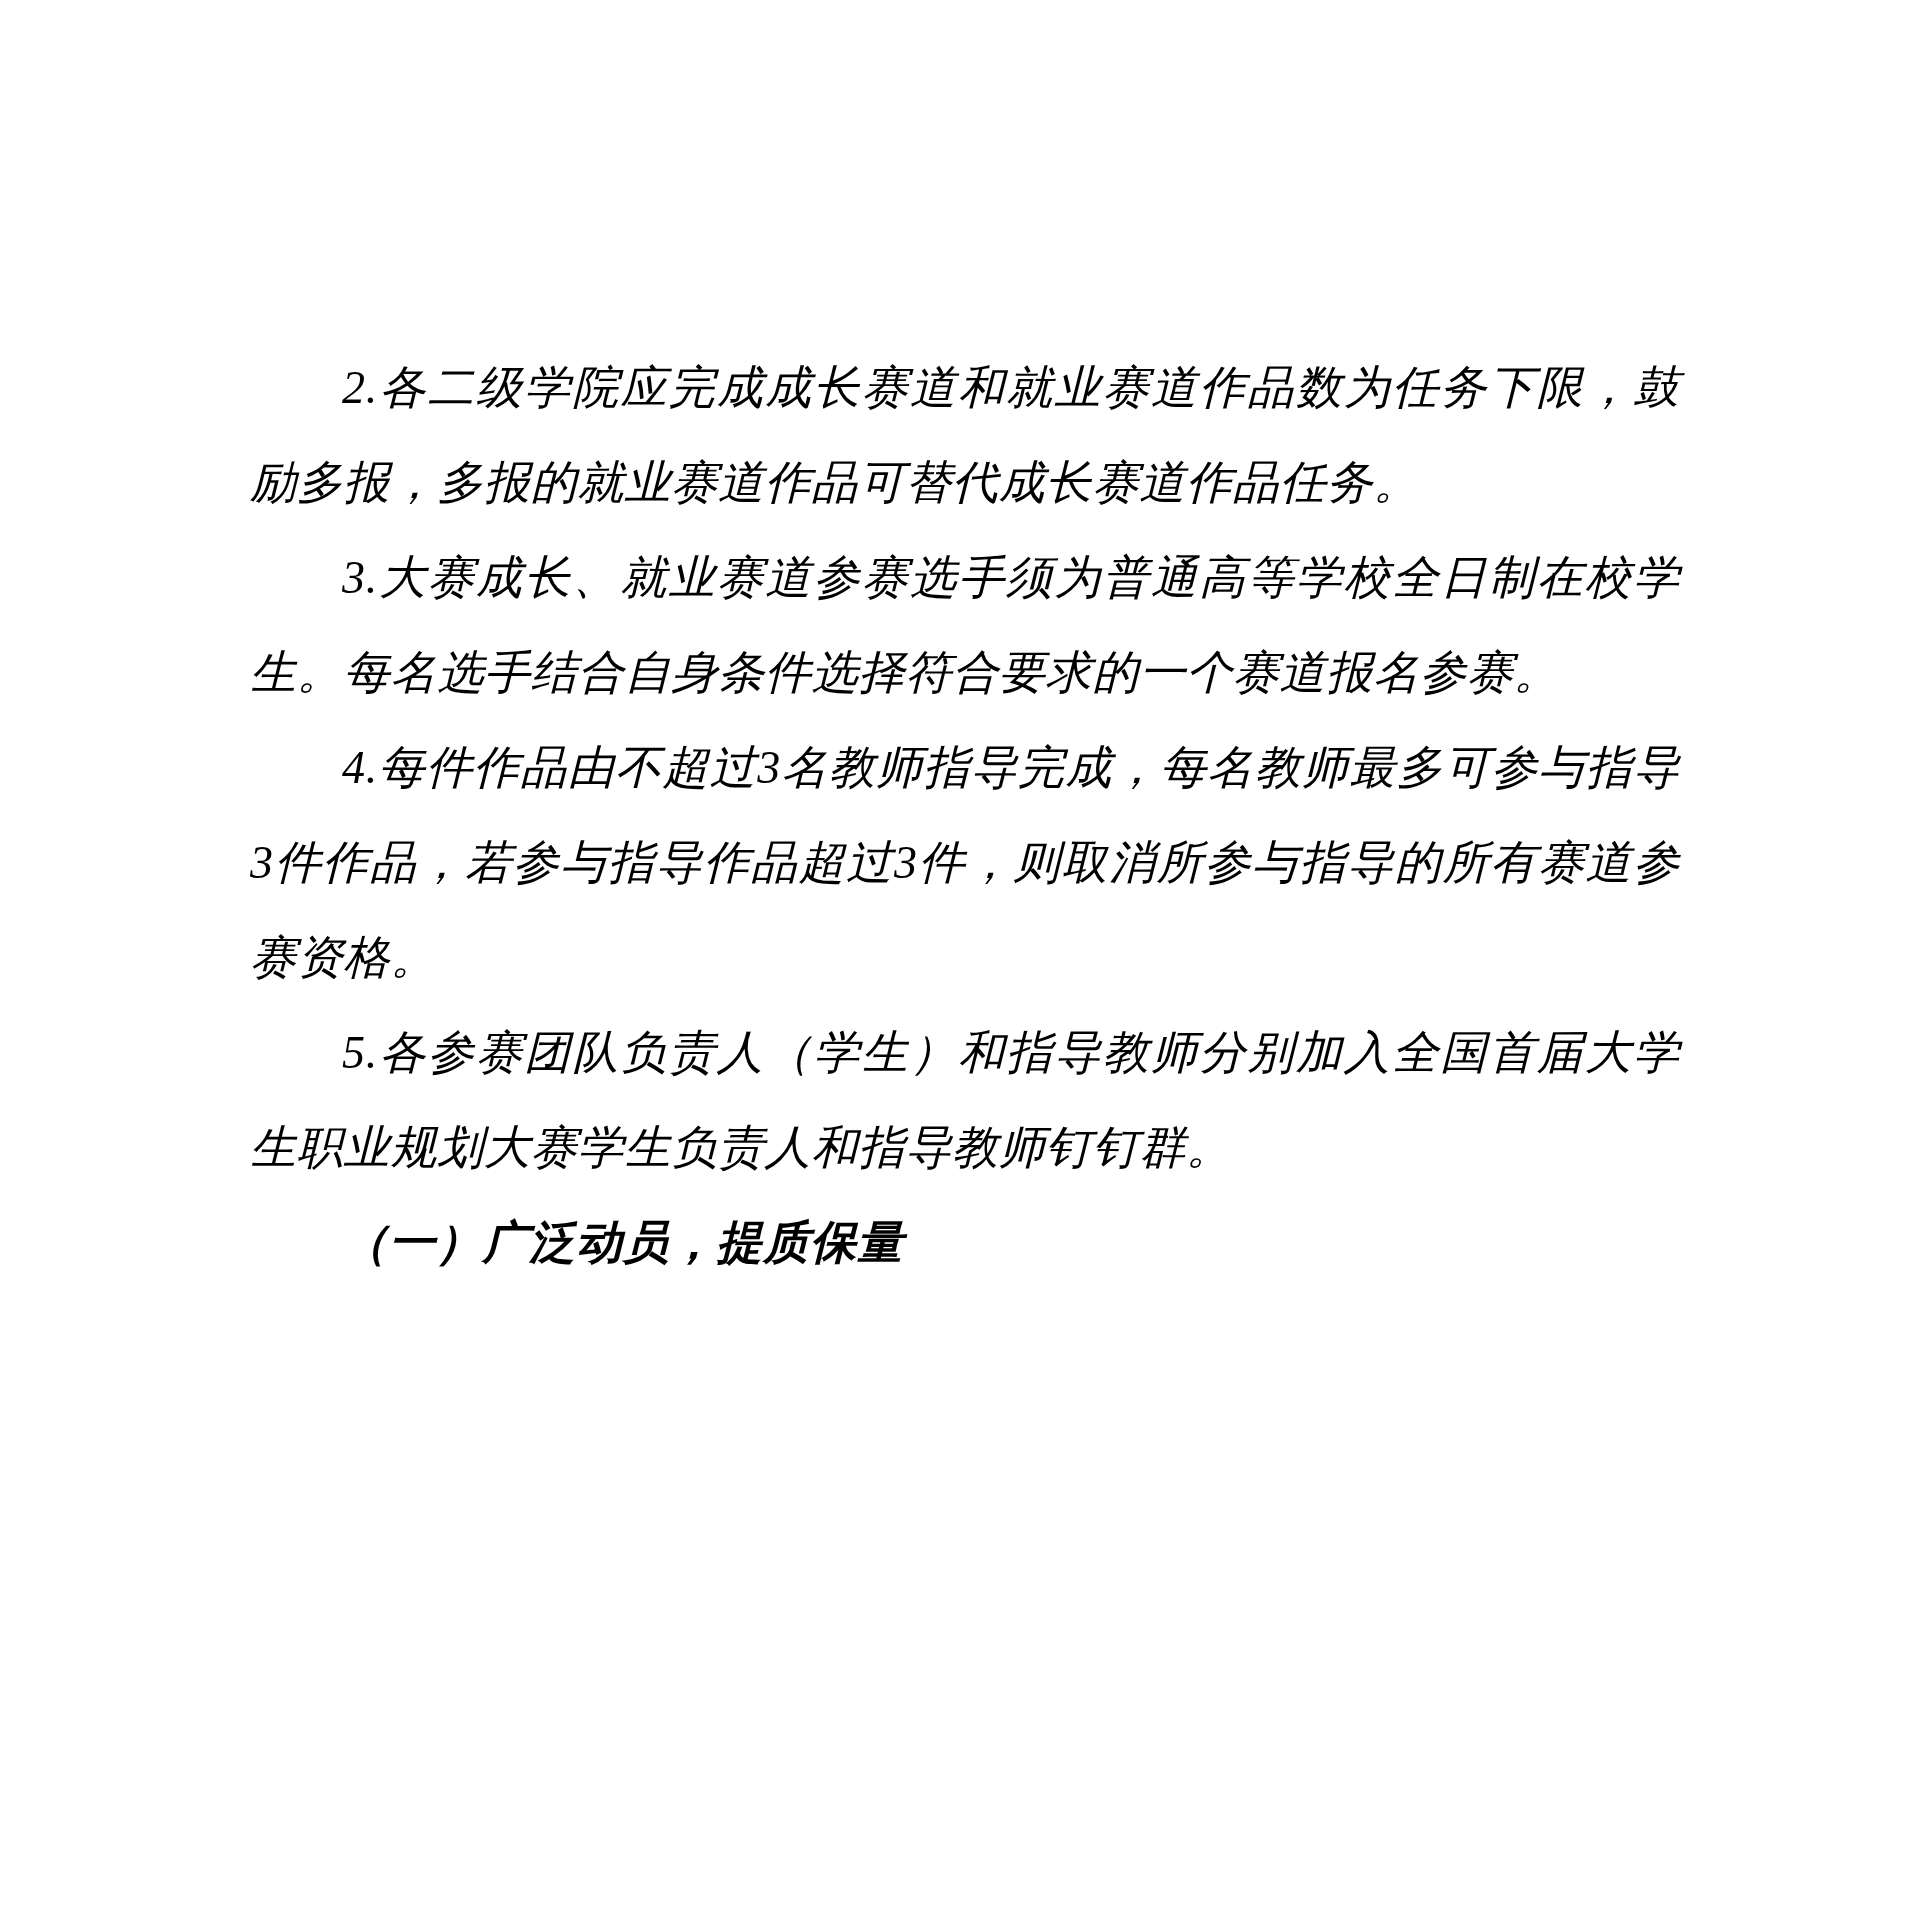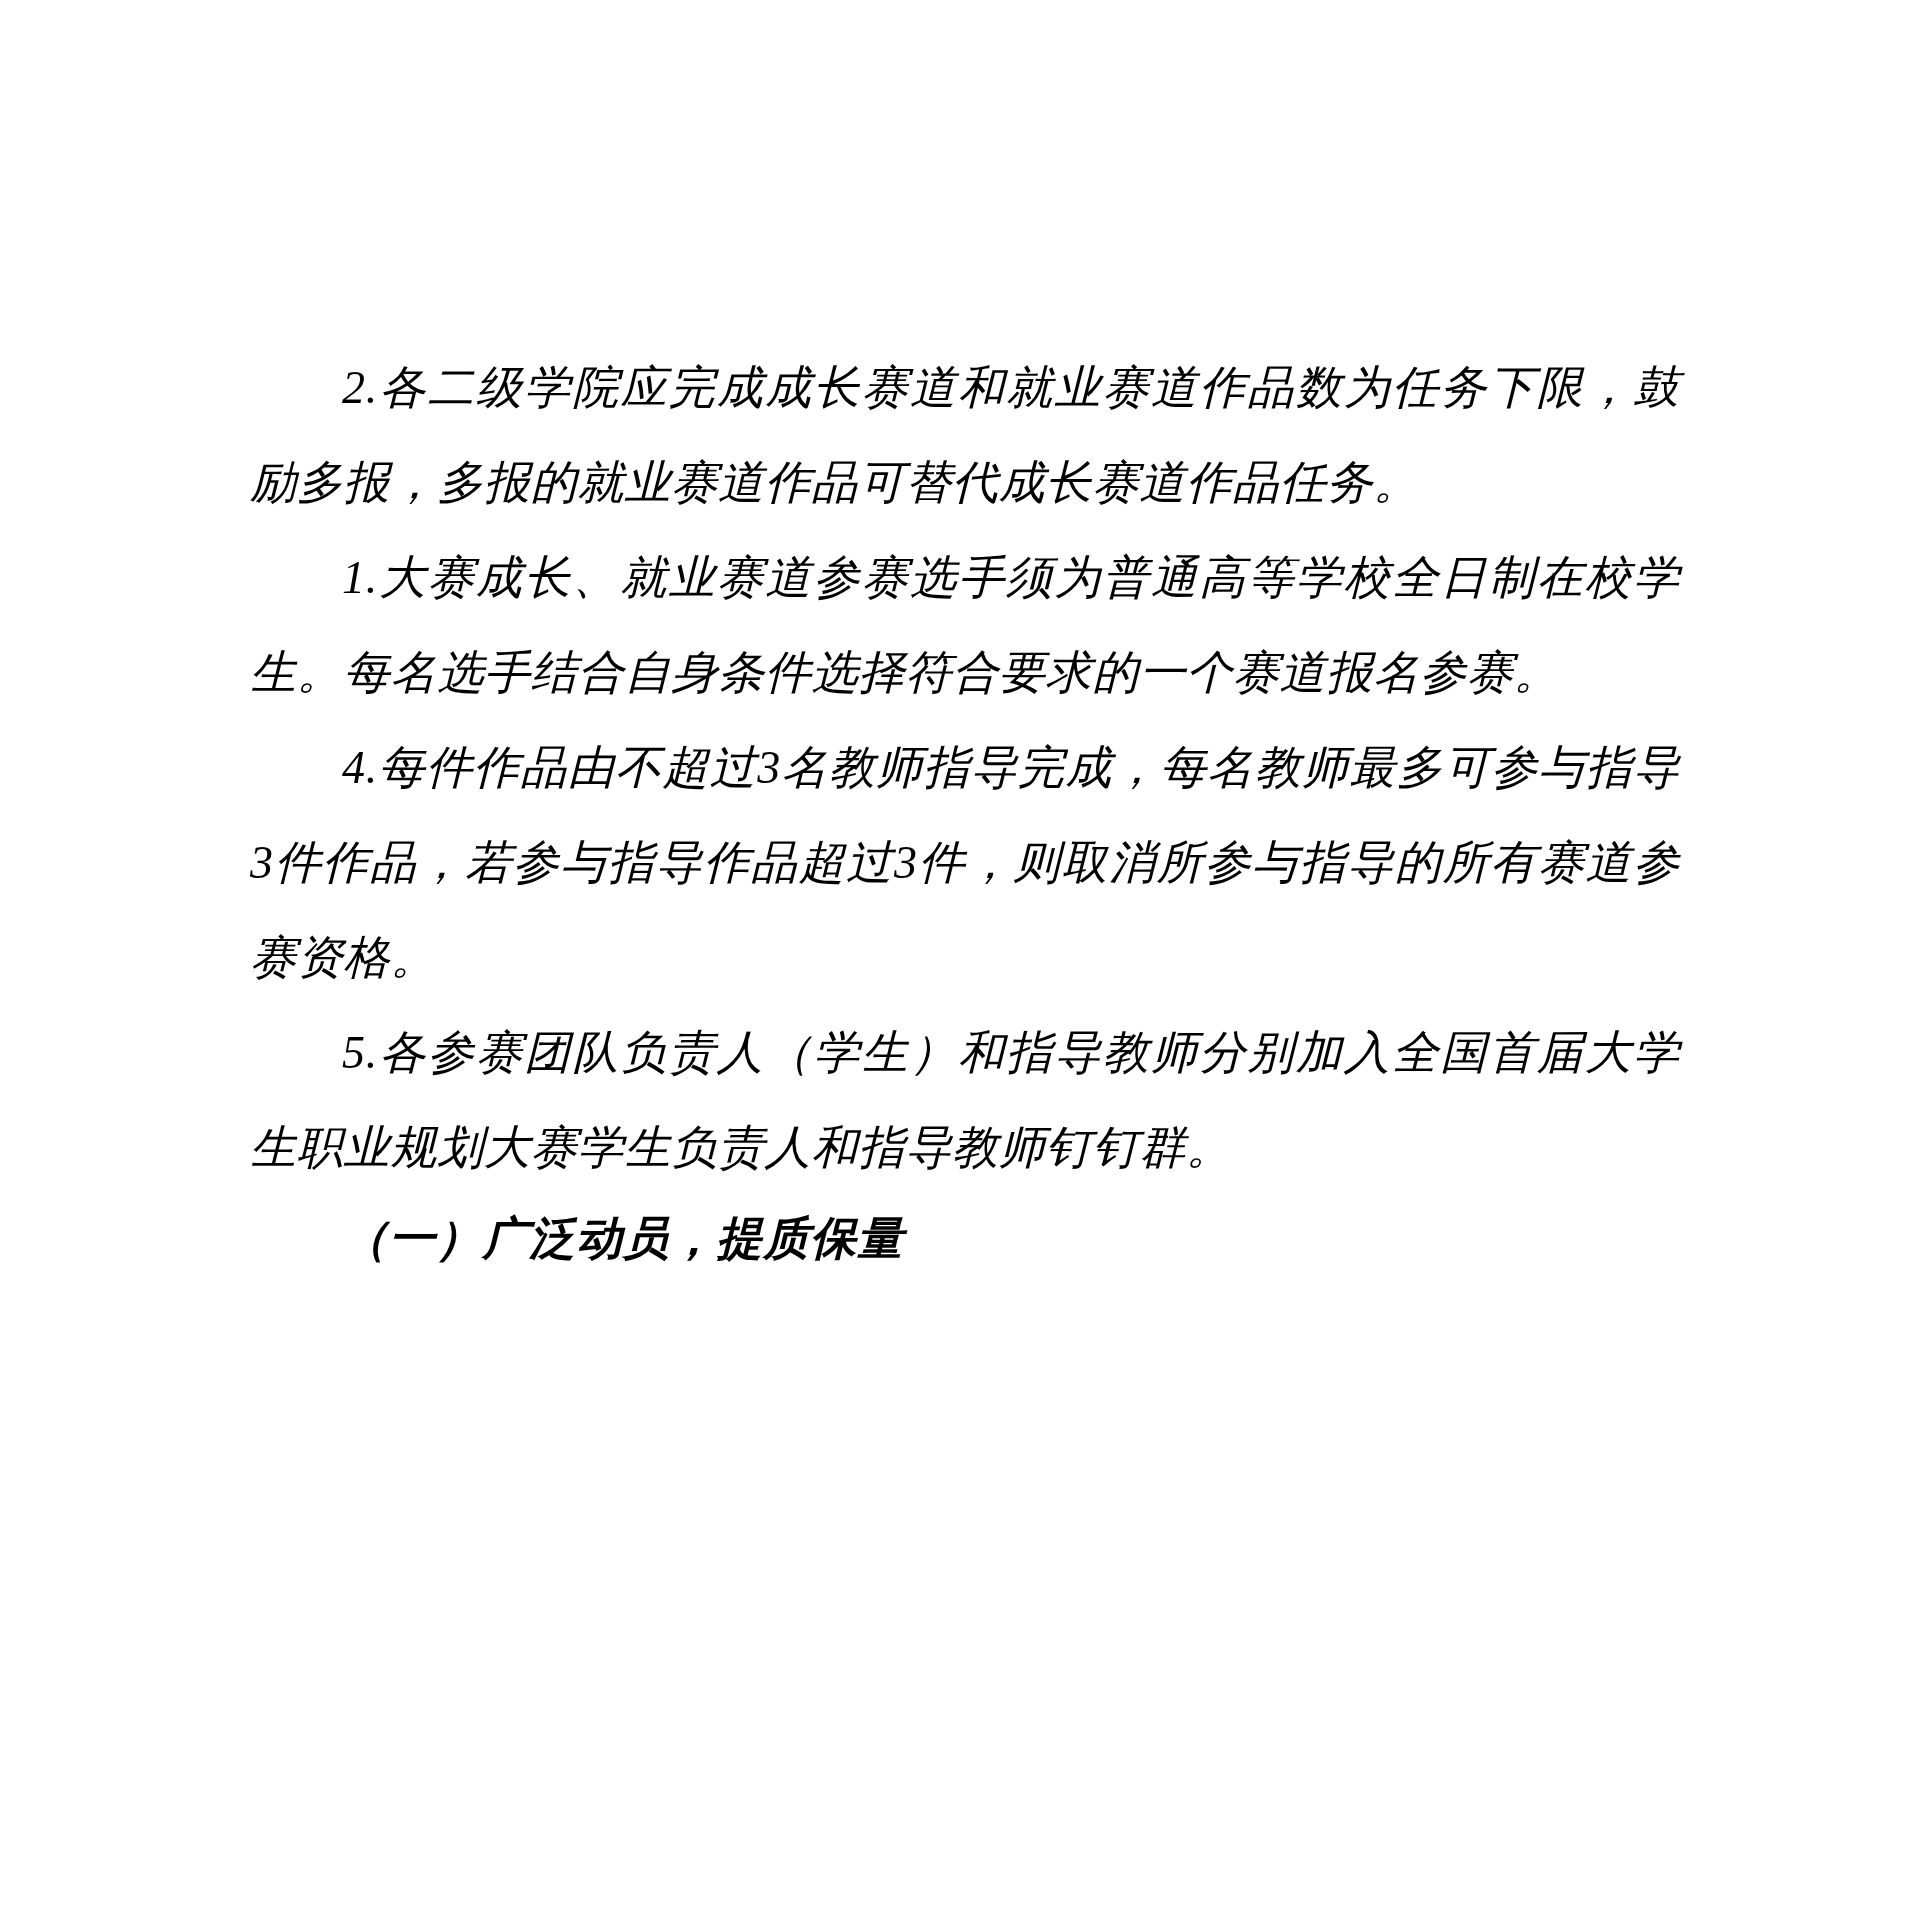--- a/index.html
+++ b/index.html
@@ -36,31 +36,31 @@
     font-family: "Liberation Serif", "DejaVu Serif", serif;
   }
   .h1 {
     font-style: normal;
     font-weight: bold;
     font-family: "Liberation Sans", "DejaVu Sans", sans-serif;
   }
   .h2 {
     font-style: italic;
     font-weight: bold;
-    font-family: Liberation Mono, monospace;
+    font-family: Liberation Sans, sans-serif;
   }
 </style>
 </head>
 <body>
 
 <div class="page">
 
   <div class="content">
     <div class="block body-para">2.各二级学院应完成成长赛道和就业赛道作品数为任务下限，鼓励多报，多报的就业赛道作品可替代成长赛道作品任务。</div>
-    <div class="block body-para">1.大赛成长、就业赛道参赛选手须为普通高等学校全日制在校学生。每名选手结合自身条件选择符合要求的一个赛道报名参赛。</div>
+    <div class="block body-para">3.大赛成长、就业赛道参赛选手须为普通高等学校全日制在校学生。每名选手结合自身条件选择符合要求的一个赛道报名参赛。</div>
     <div class="block body-para">4.每件作品由不超过3名教师指导完成，每名教师最多可参与指导3件作品，若参与指导作品超过3件，则取消所参与指导的所有赛道参赛资格。</div>
     <div class="block body-para">5.各参赛团队负责人（学生）和指导教师分别加入全国首届大学生职业规划大赛学生负责人和指导教师钉钉群。</div>
     <div class="block h2">（一）广泛动员，提质保量</div>
 
   </div>
 
 </div>
 
 
 </body></html>

